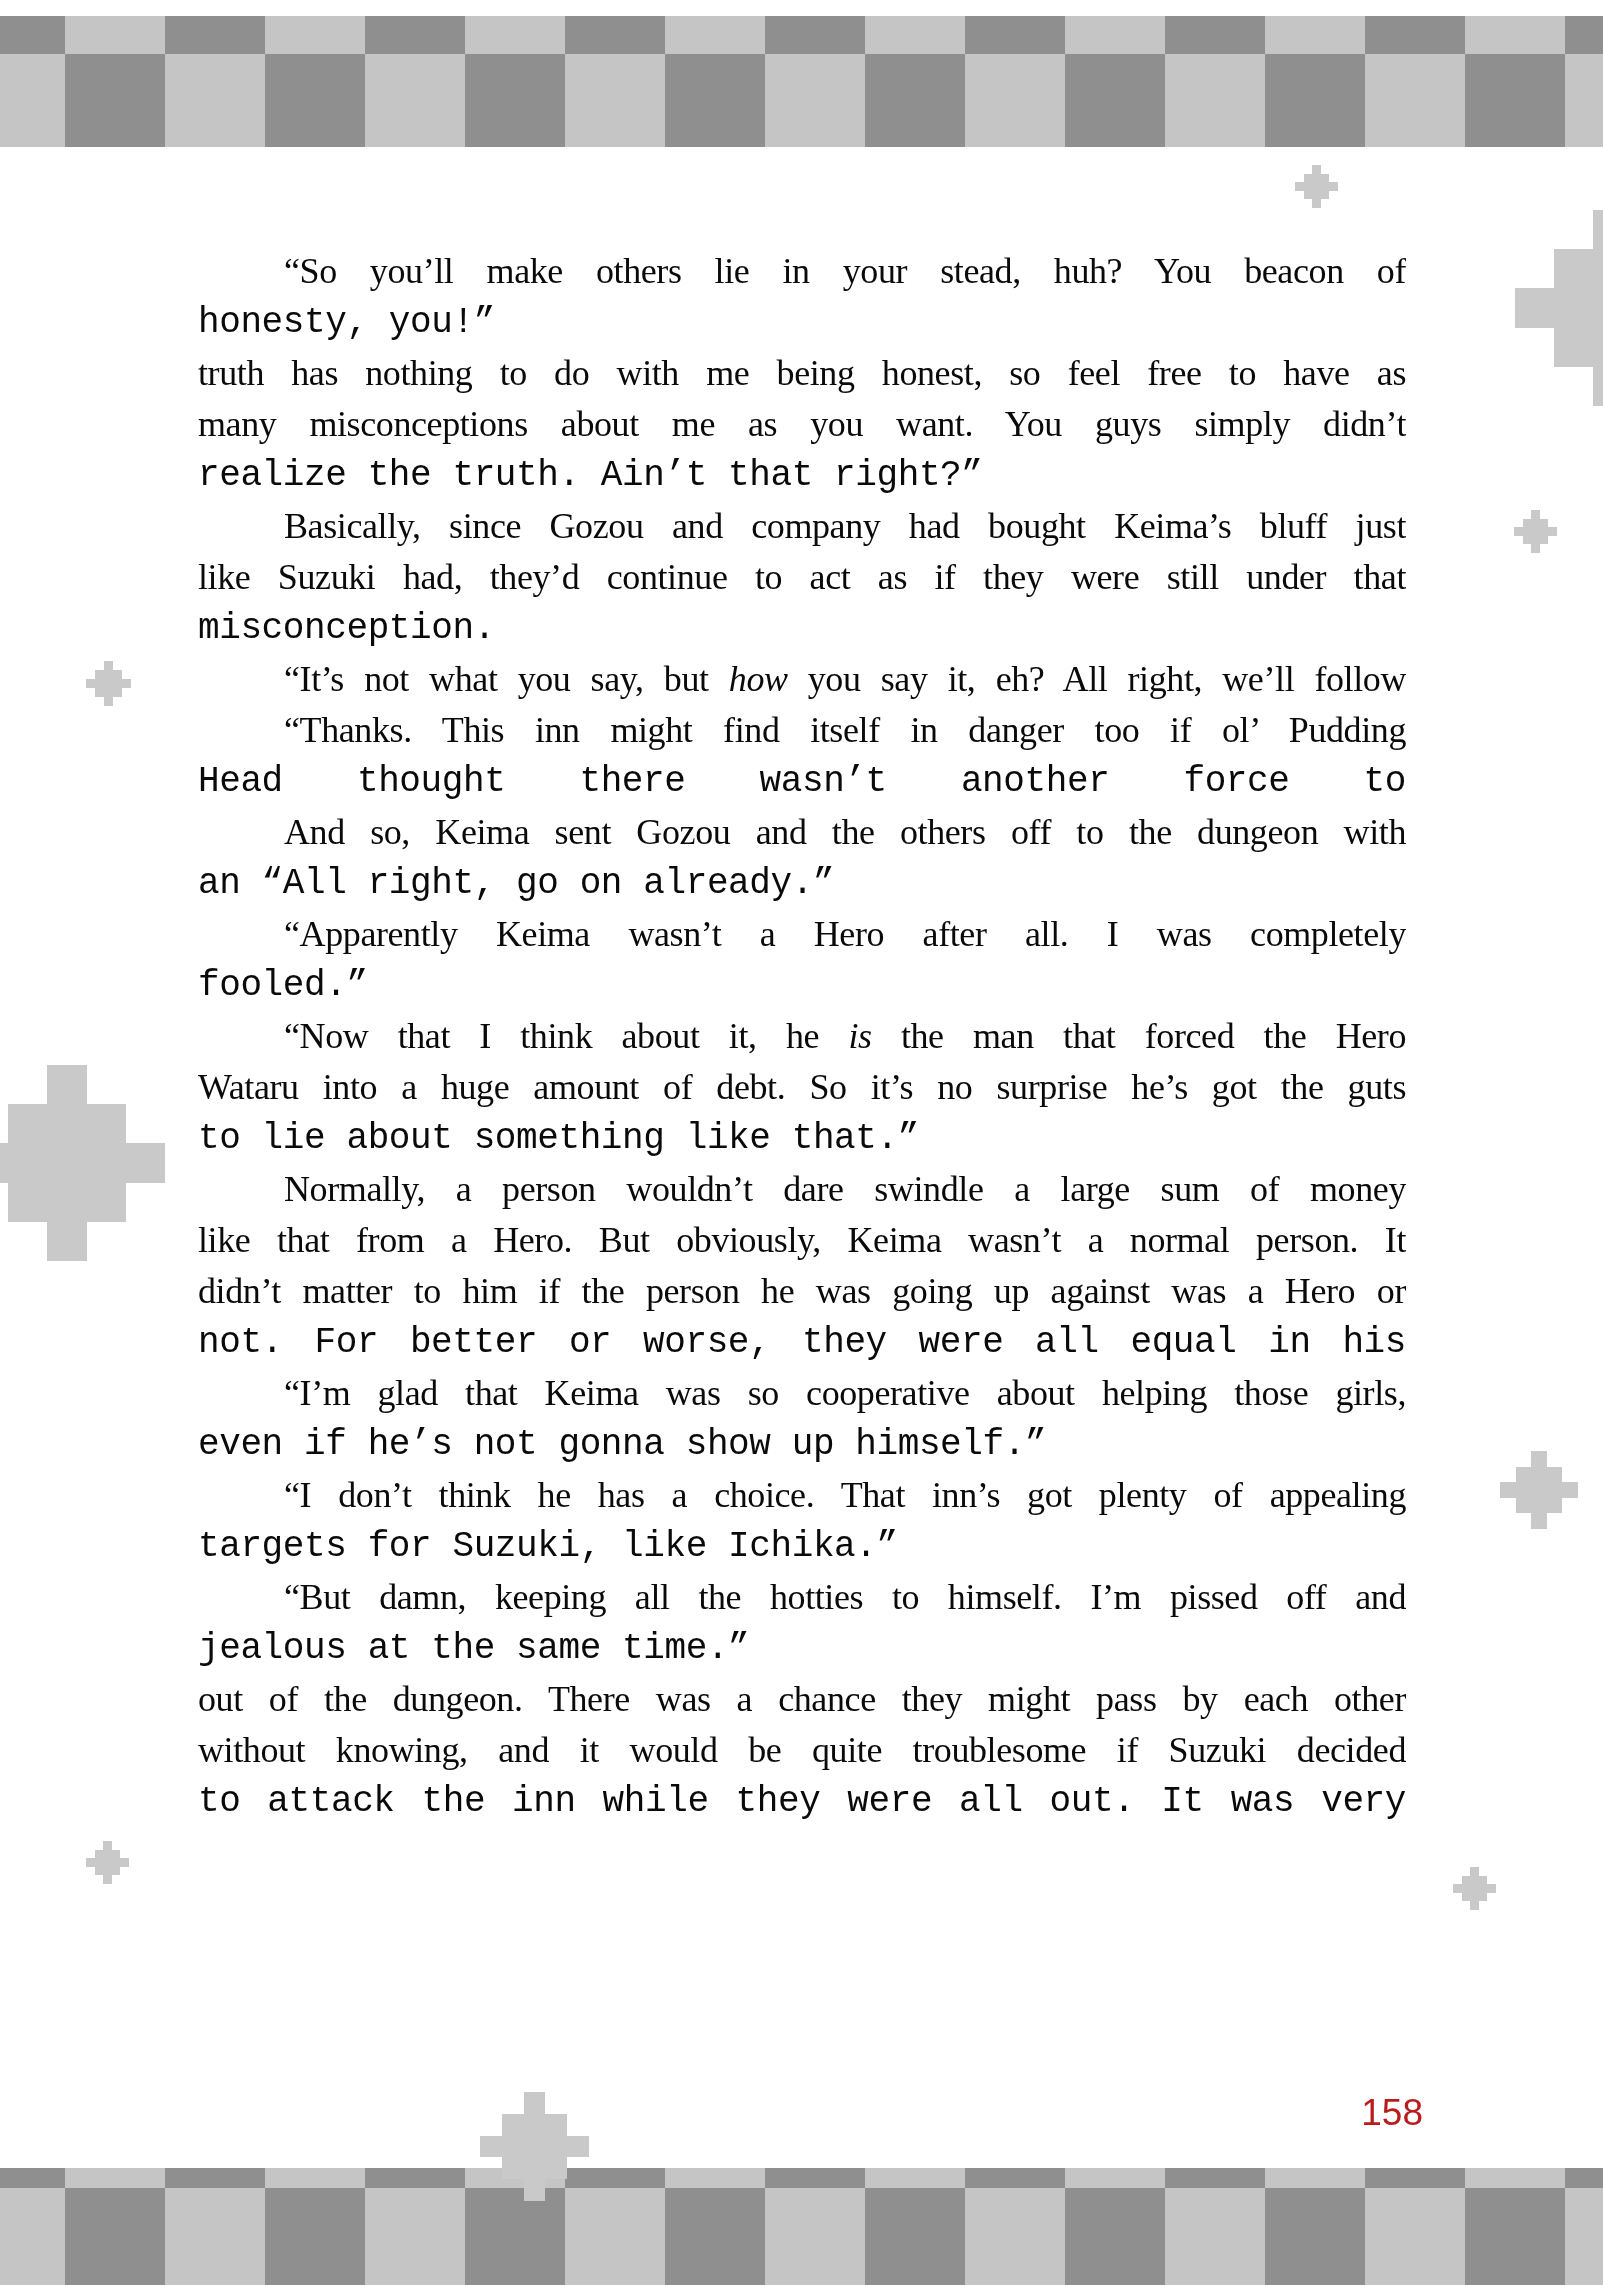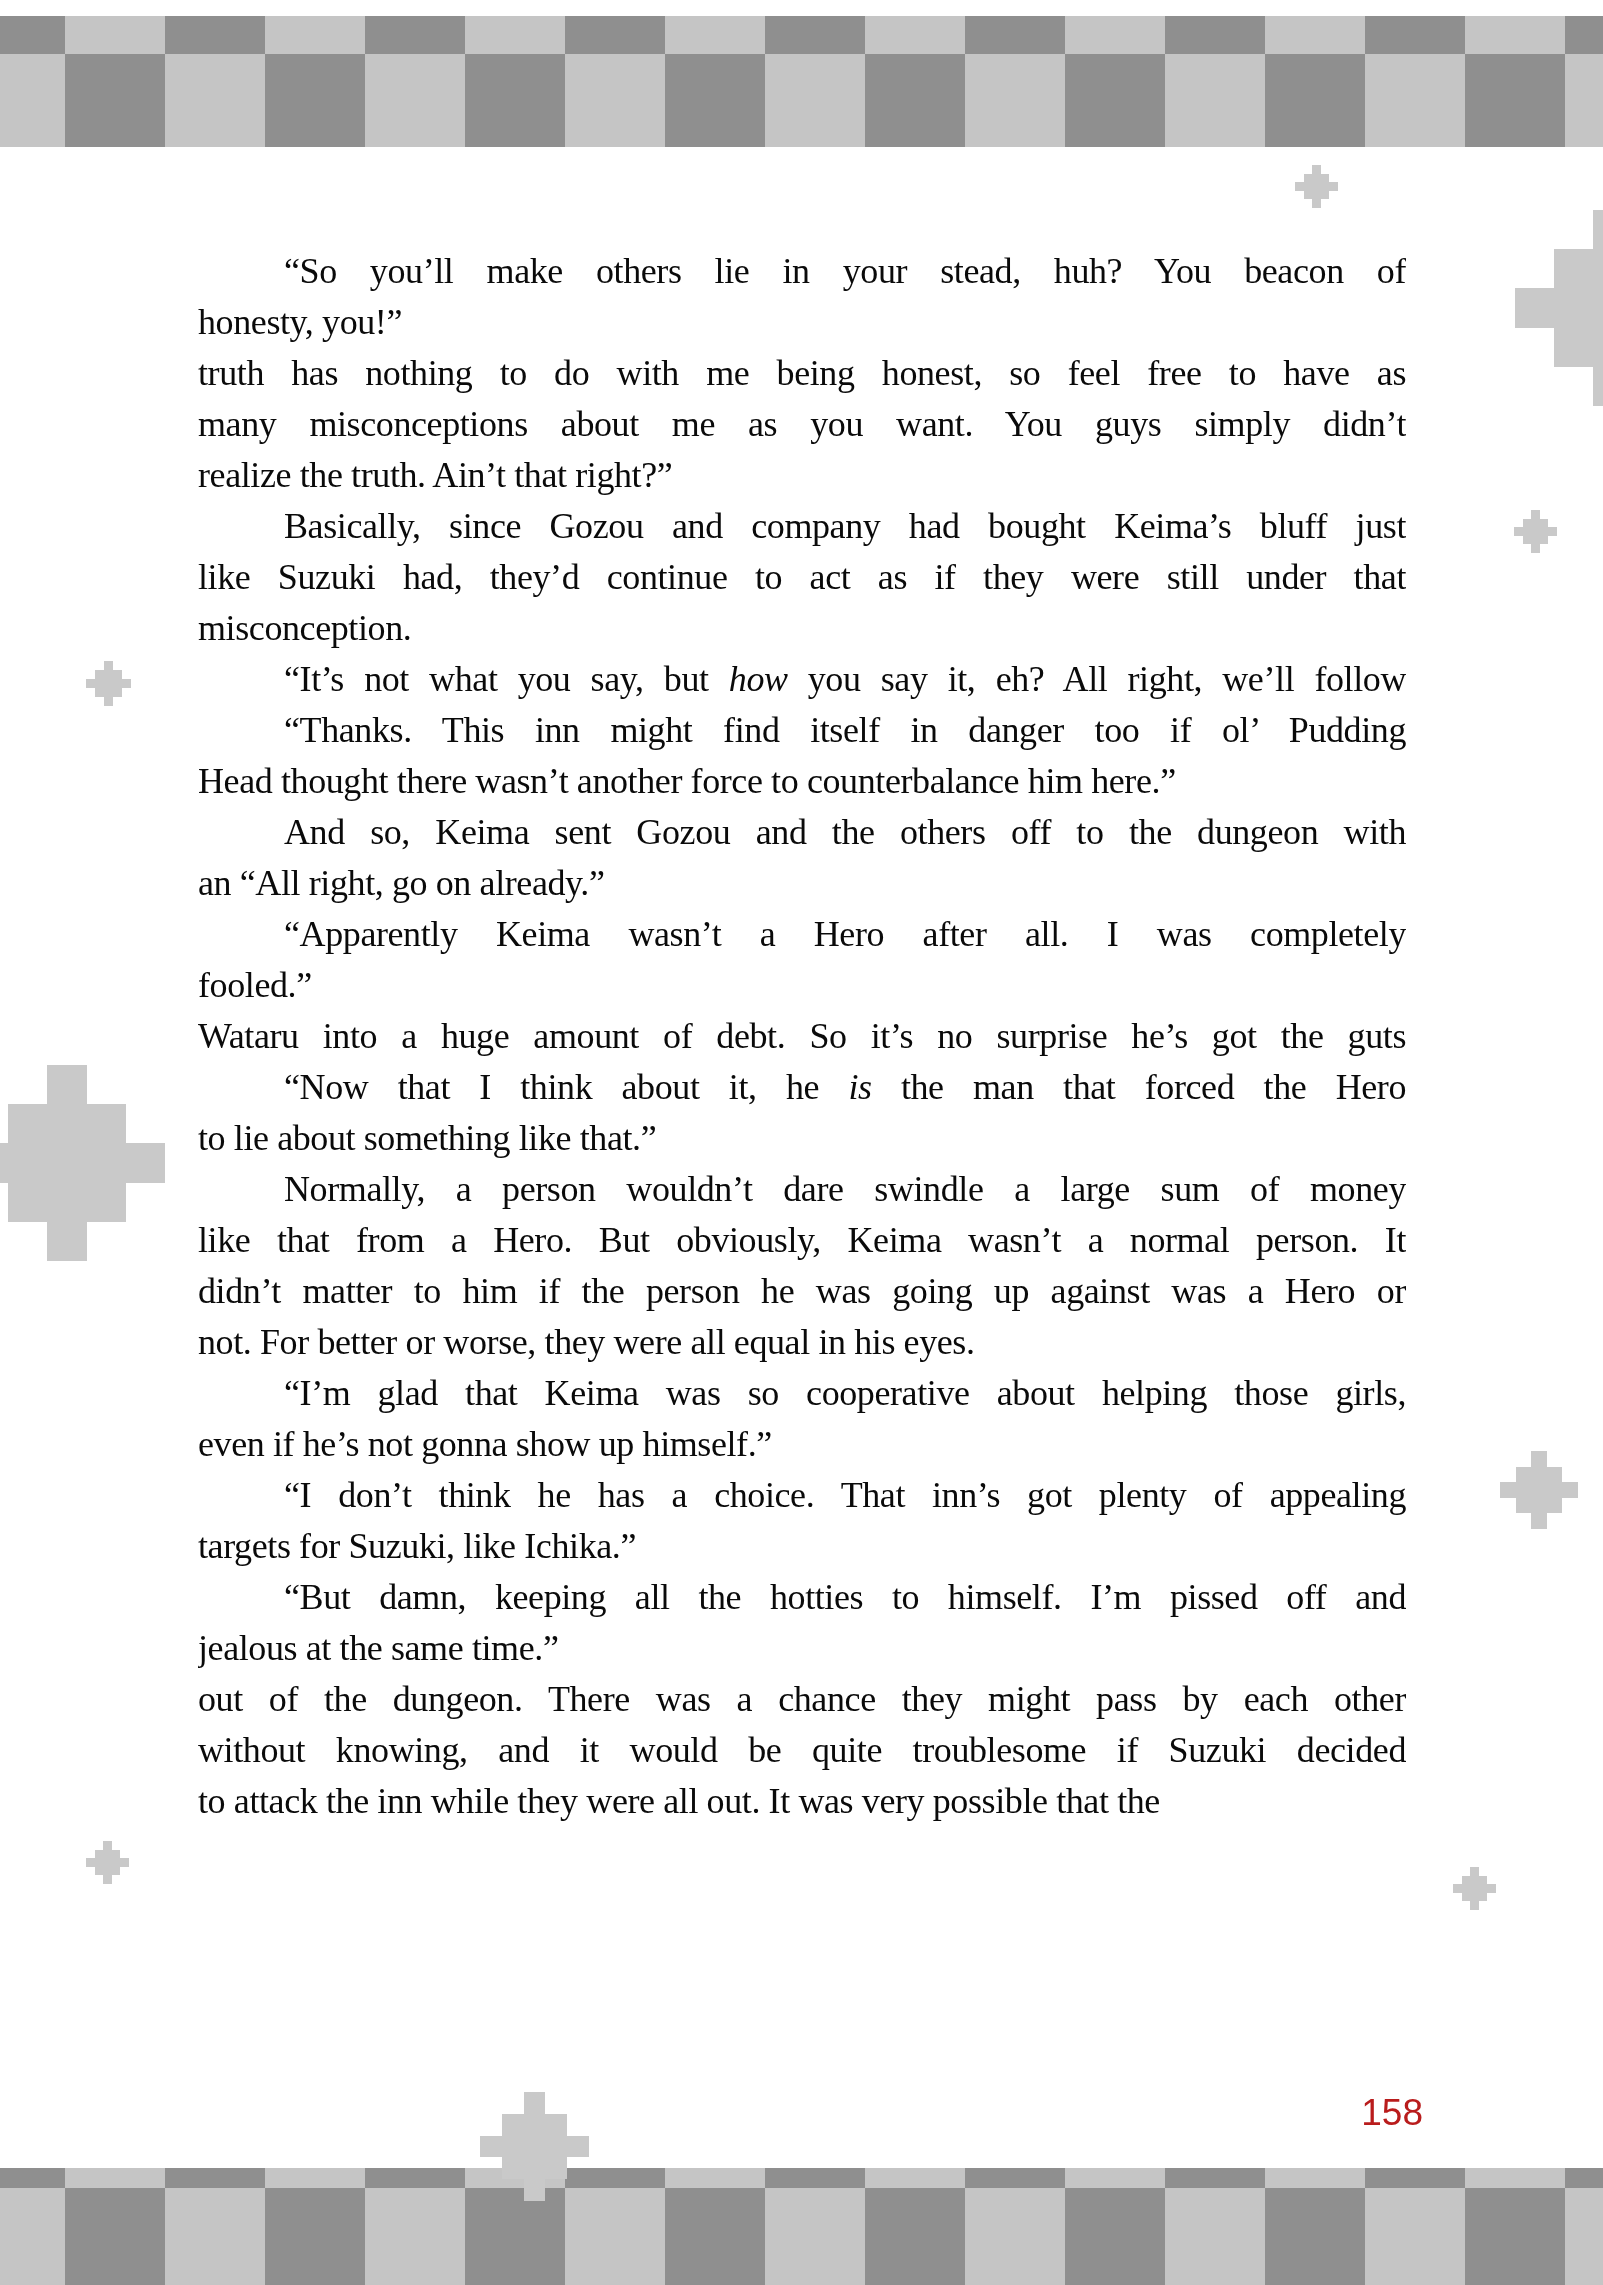--- a/index.html
+++ b/index.html
@@ -26,21 +26,21 @@
     letter-spacing: -0.4px;
     color: var(--text, #0a0a0a);
   }
   .line {
     height: 51px;
     overflow: hidden;
     text-align: justify;
     text-align-last: justify;
   }
   .line.first { text-indent: 86px; }
-  .line.last { text-align-last: left; }
+  .line.last { text-align-last: left; font-family: Liberation Mono, monospace; }
   .pagenum {
     position: absolute;
     top: 2076px;
     right: 181px;
     font-family: "Liberation Sans", "DejaVu Sans", sans-serif;
     font-size: 37px;
     color: #b91c1c;
   }
   .plus { position: absolute; }
   .plus svg { display: block; }
@@ -62,22 +62,22 @@
       <div class="line first"><span>Basically, since Gozou and company had bought Keima’s bluff just</span></div>
       <div class="line"><span>like Suzuki had, they’d continue to act as if they were still under that</span></div>
       <div class="line last"><span>misconception.</span></div>
       <div class="line first"><span>“It’s not what you say, but </span><i>how</i><span> you say it, eh? All right, we’ll follow</span></div>
       <div class="line first"><span>“Thanks. This inn might find itself in danger too if ol’ Pudding</span></div>
       <div class="line last"><span>Head thought there wasn’t another force to counterbalance him here.”</span></div>
       <div class="line first"><span>And so, Keima sent Gozou and the others off to the dungeon with</span></div>
       <div class="line last"><span>an “All right, go on already.”</span></div>
       <div class="line first"><span>“Apparently Keima wasn’t a Hero after all. I was completely</span></div>
       <div class="line last"><span>fooled.”</span></div>
+      <div class="line first"><span>“Now that I think about it, he </span><i>is</i><span> the man that forced the Hero</span></div>
       <div class="line"><span>Wataru into a huge amount of debt. So it’s no surprise he’s got the guts</span></div>
-      <div class="line first"><span>“Now that I think about it, he </span><i>is</i><span> the man that forced the Hero</span></div>
       <div class="line last"><span>to lie about something like that.”</span></div>
       <div class="line first"><span>Normally, a person wouldn’t dare swindle a large sum of money</span></div>
       <div class="line"><span>like that from a Hero. But obviously, Keima wasn’t a normal person. It</span></div>
       <div class="line"><span>didn’t matter to him if the person he was going up against was a Hero or</span></div>
       <div class="line last"><span>not. For better or worse, they were all equal in his eyes.</span></div>
       <div class="line first"><span>“I’m glad that Keima was so cooperative about helping those girls,</span></div>
       <div class="line last"><span>even if he’s not gonna show up himself.”</span></div>
       <div class="line first"><span>“I don’t think he has a choice. That inn’s got plenty of appealing</span></div>
       <div class="line last"><span>targets for Suzuki, like Ichika.”</span></div>
       <div class="line first"><span>“But damn, keeping all the hotties to himself. I’m pissed off and</span></div>

